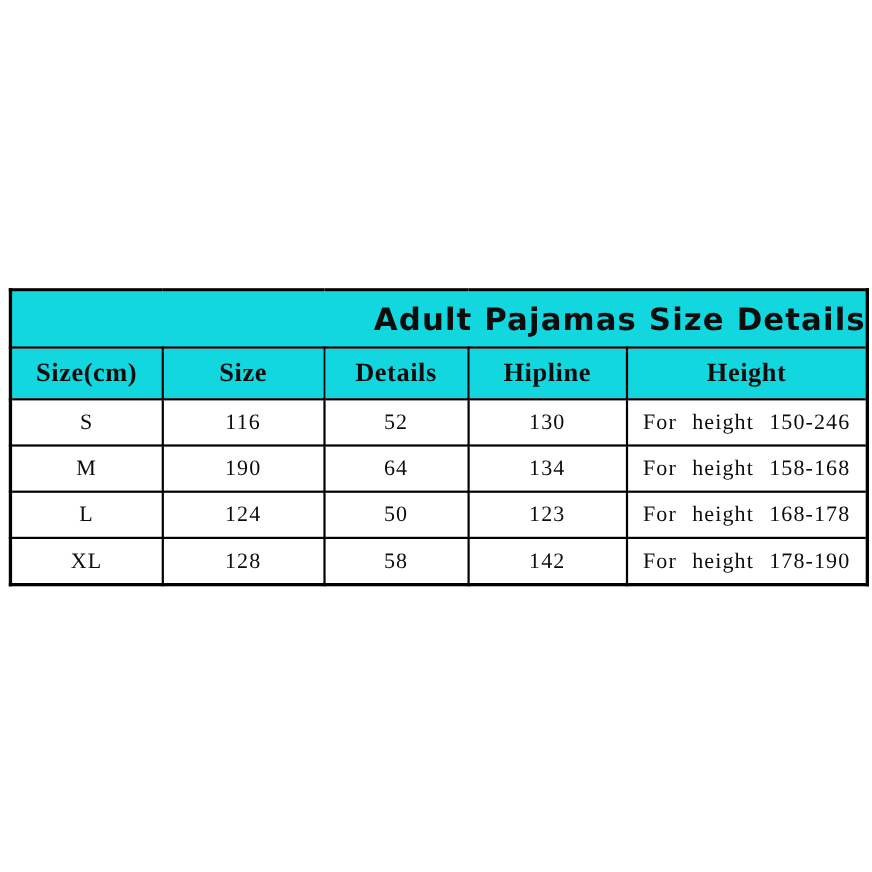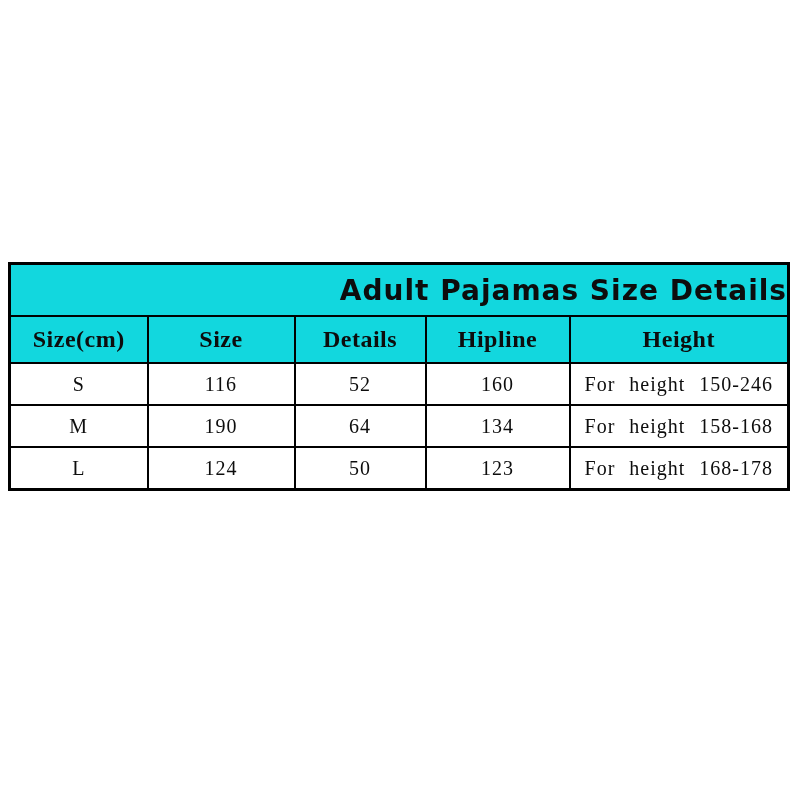--- a/index.html
+++ b/index.html
@@ -87,32 +87,39 @@
         <th class="head-cell">Details</th>
         <th class="head-cell">Hipline</th>
         <th class="head-cell">Height</th>
       </tr>
     </thead>
     <tbody>
       <tr>
         <td class="data-cell">S</td>
         <td class="data-cell">116</td>
         <td class="data-cell">52</td>
-        <td class="data-cell">160</td>
+        <td class="data-cell">130</td>
         <td class="data-cell">For height 150-246</td>
       </tr>
       <tr>
         <td class="data-cell">M</td>
         <td class="data-cell">190</td>
         <td class="data-cell">64</td>
         <td class="data-cell">134</td>
         <td class="data-cell">For height 158-168</td>
       </tr>
       <tr>
         <td class="data-cell">L</td>
         <td class="data-cell">124</td>
         <td class="data-cell">50</td>
         <td class="data-cell">123</td>
         <td class="data-cell">For height 168-178</td>
       </tr>
+      <tr>
+        <td class="data-cell">XL</td>
+        <td class="data-cell">128</td>
+        <td class="data-cell">58</td>
+        <td class="data-cell">142</td>
+        <td class="data-cell">For height 178-190</td>
+      </tr>
     </tbody>
   </table>
 </div>
 
 </body></html>

